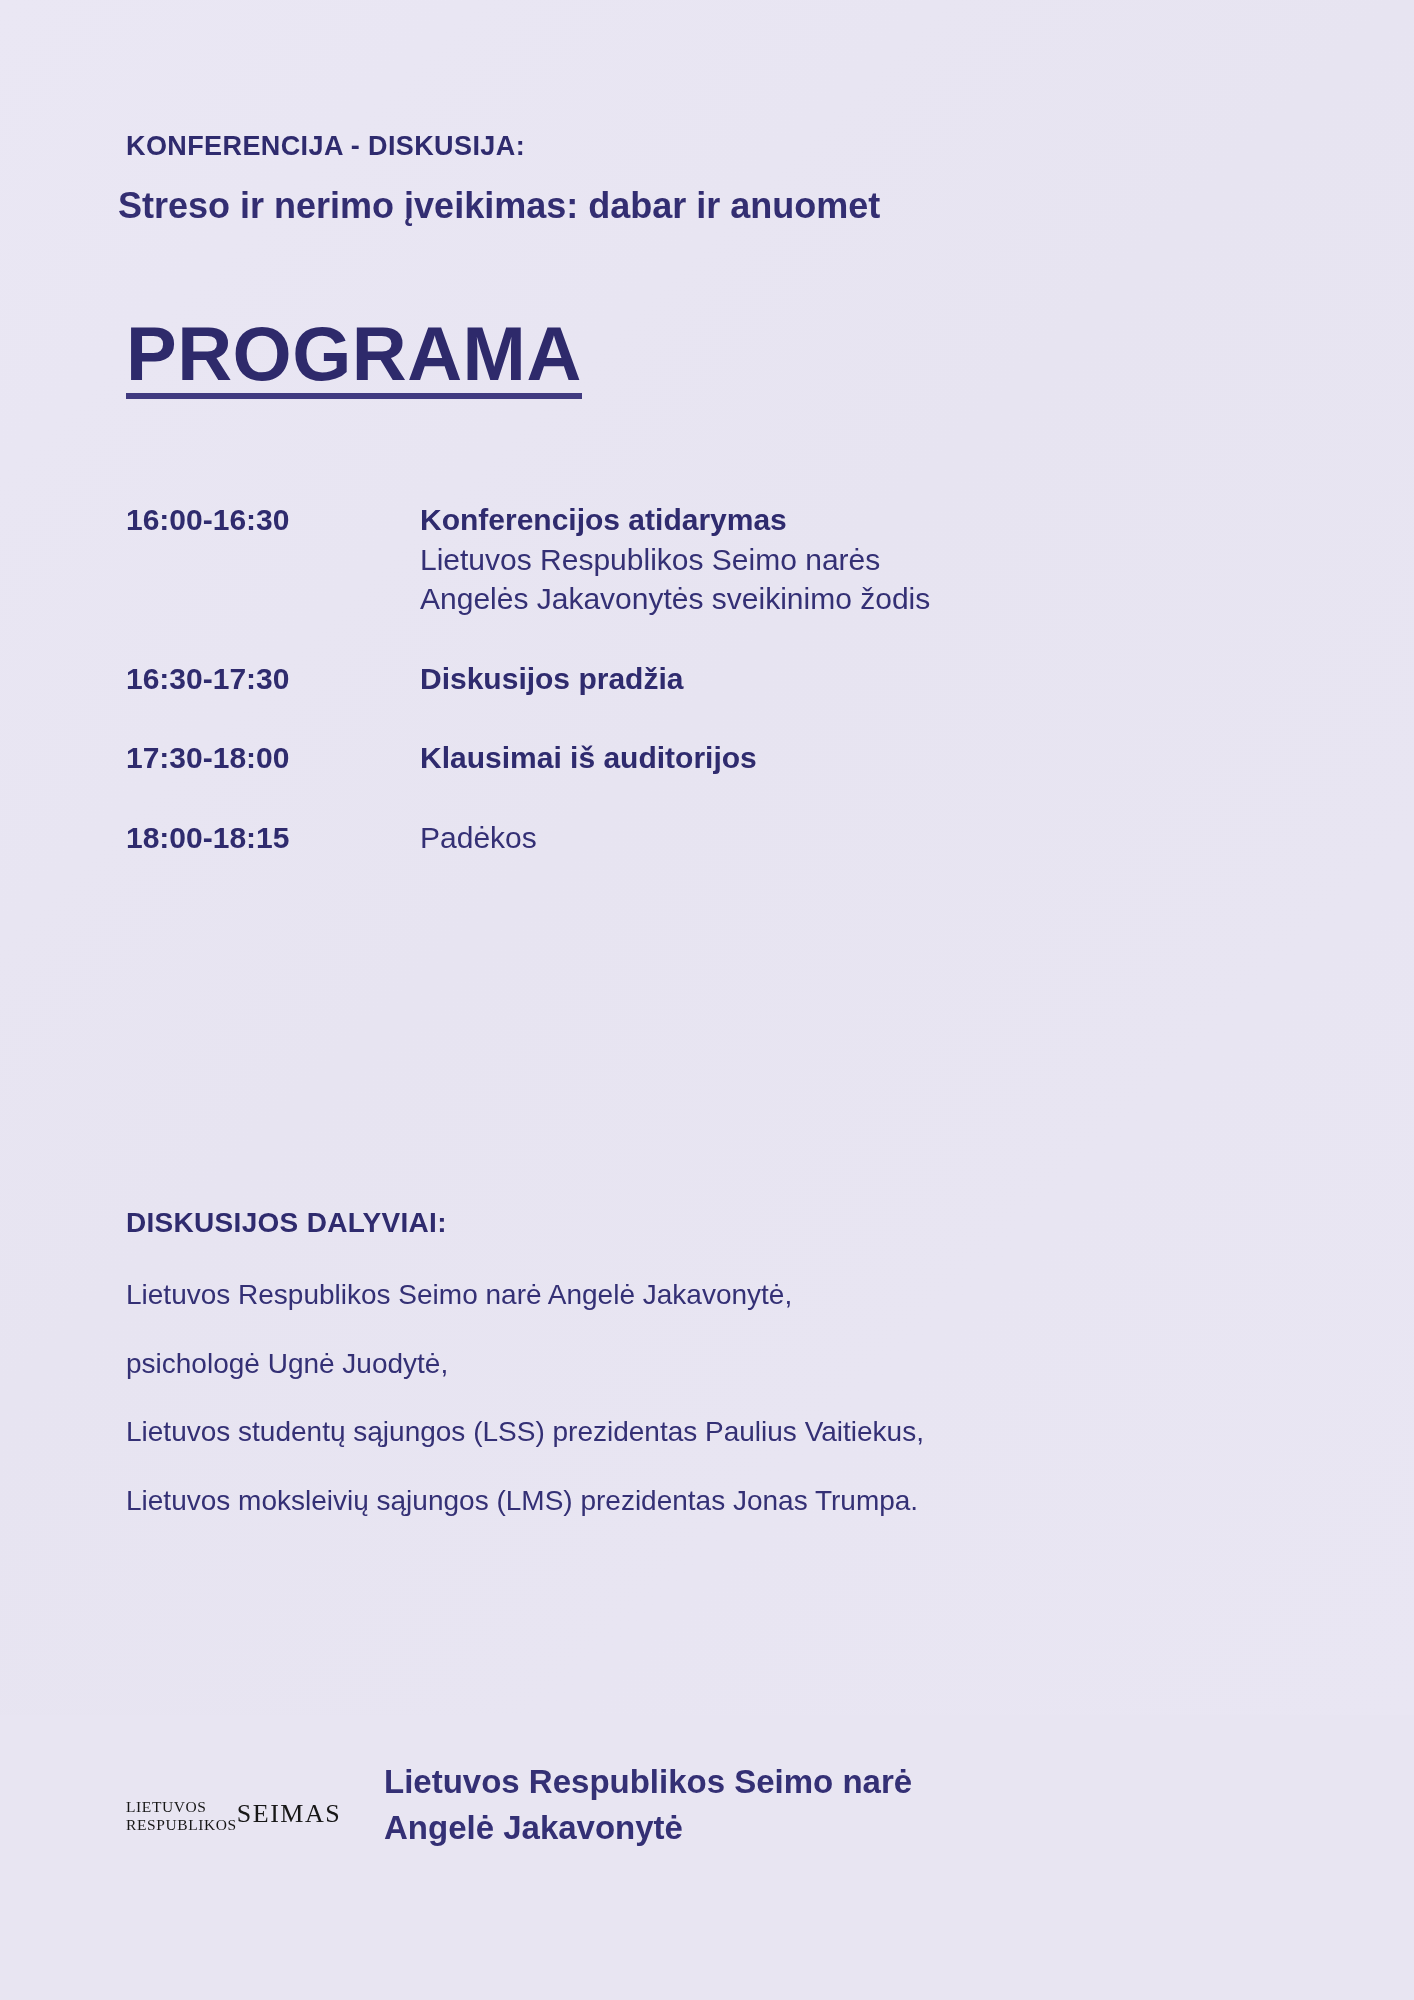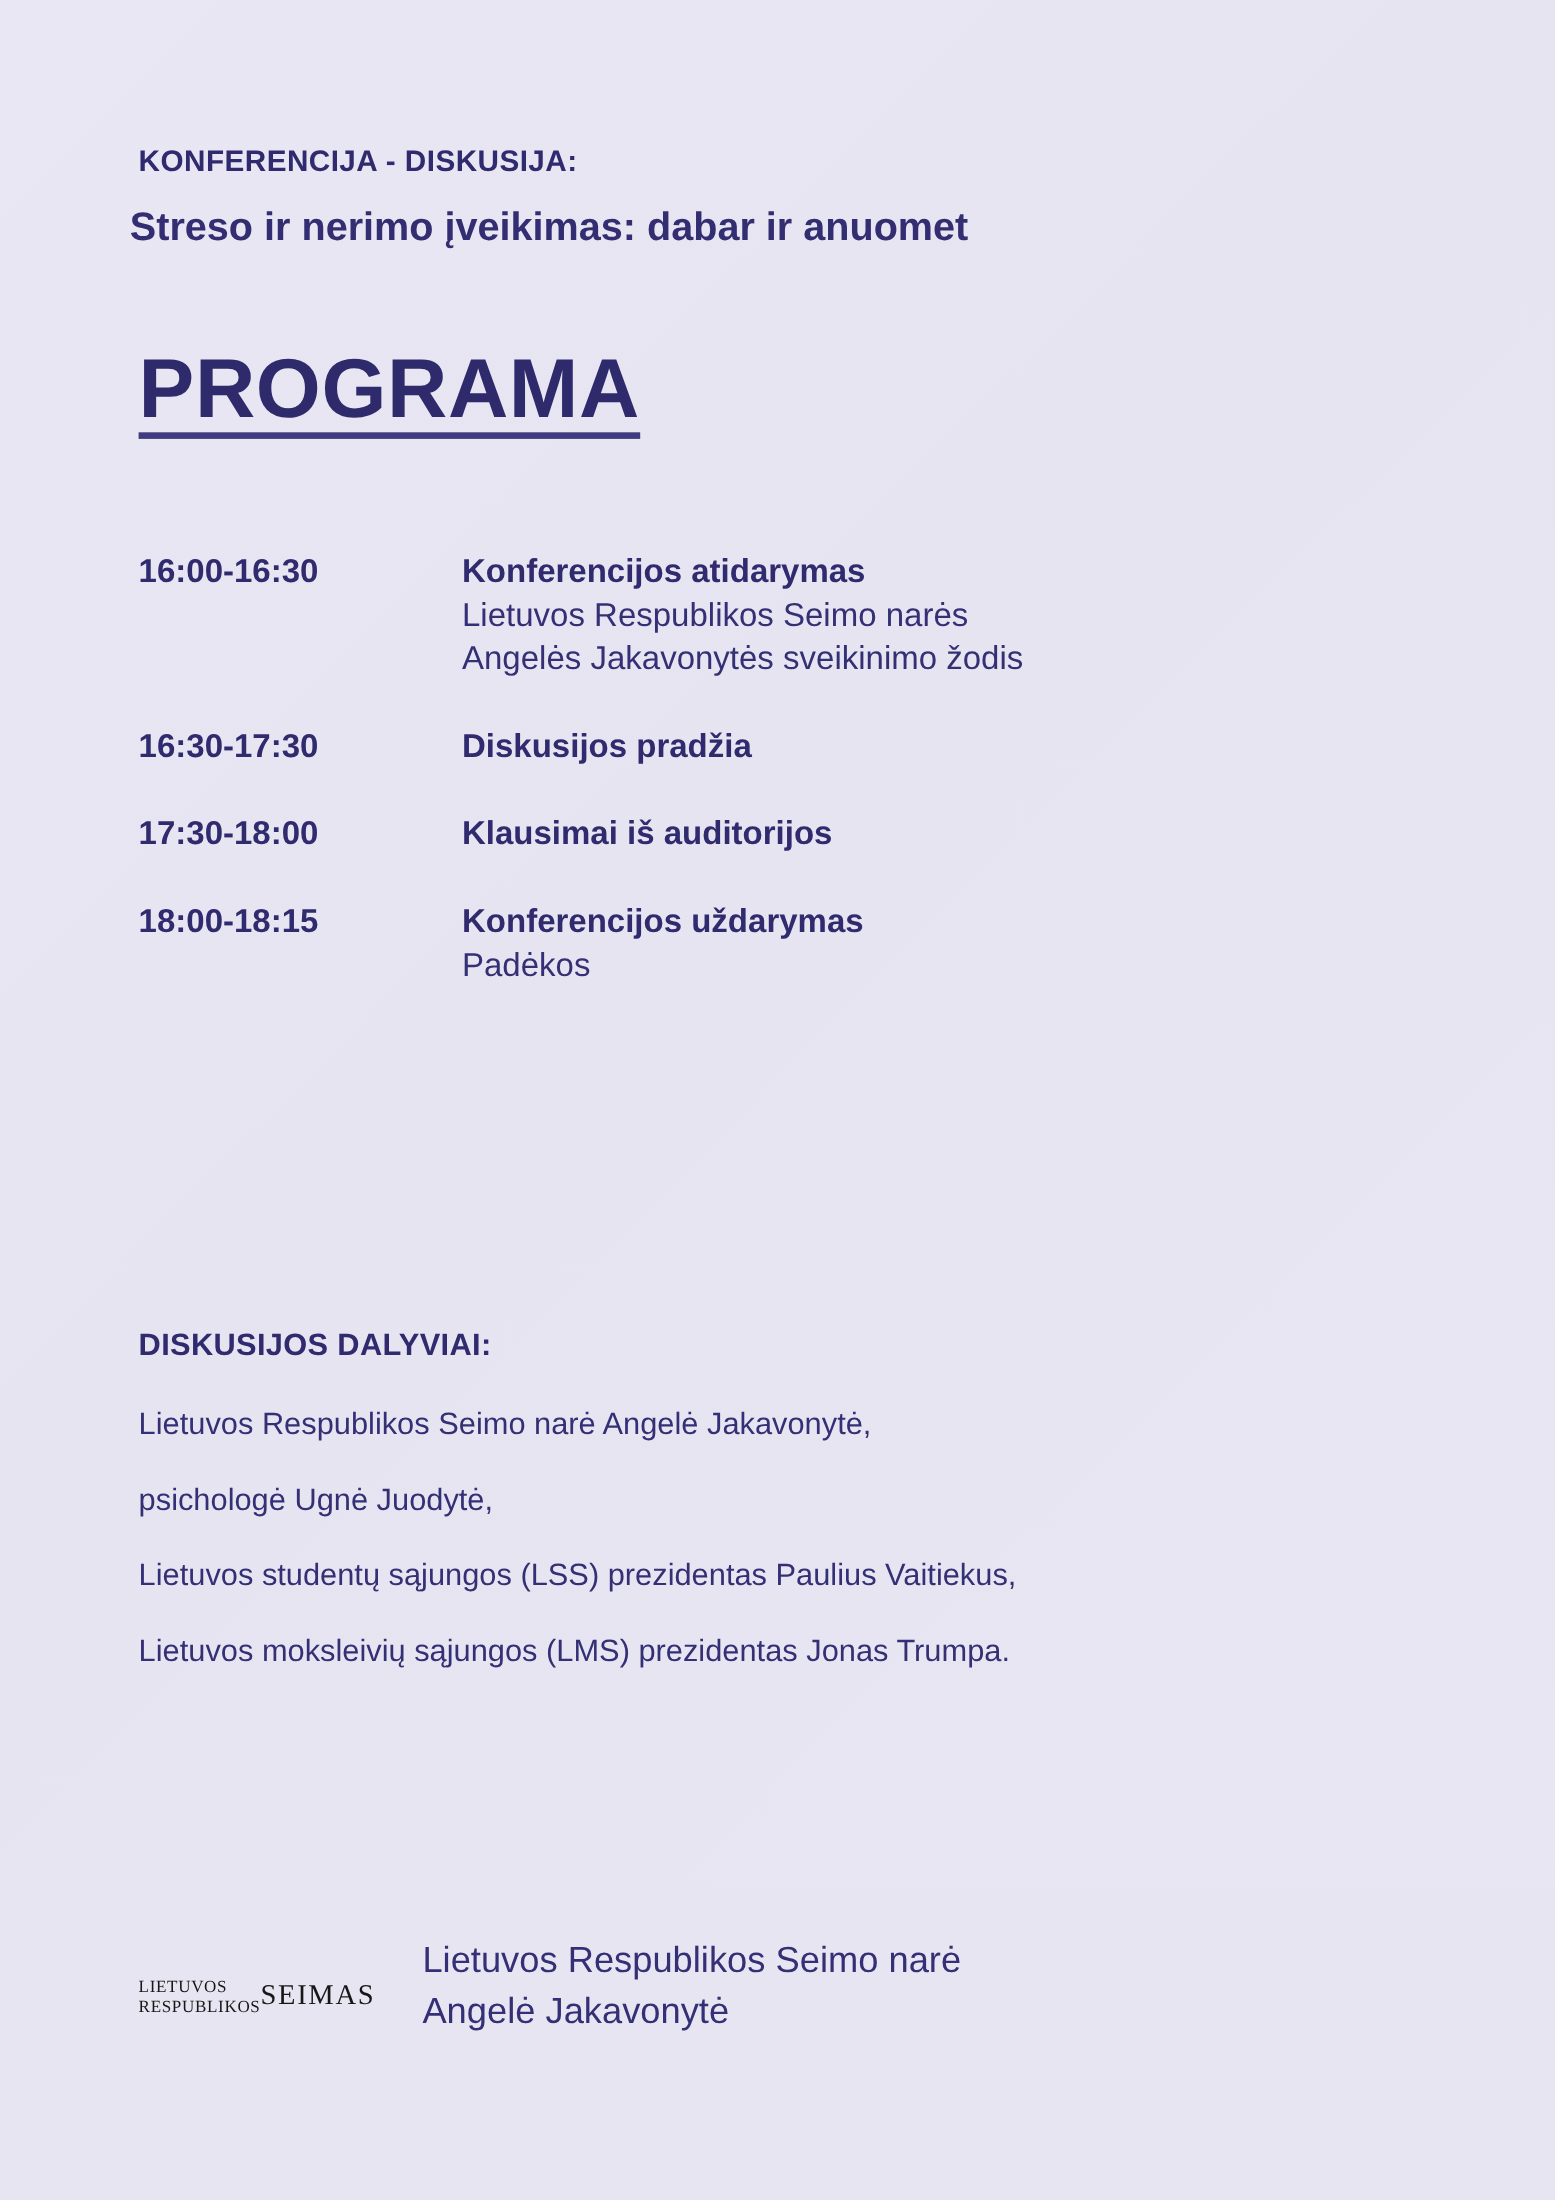--- a/index.html
+++ b/index.html
@@ -141,21 +141,21 @@
   }
   .logo-caption-2 {
     font-family: "Liberation Serif", serif;
     font-size: 26px;
     letter-spacing: 1.5px;
     color: #171717;
     line-height: 1.05;
   }
   .signature {
     font-size: 33px;
-    font-weight: 400;
+    font-weight: 700;
     color: #343075;
     line-height: 1.38;
     padding-bottom: 18px;
   }
 </style>
 </head>
 <body>
 
 <div class="page">
 
@@ -186,21 +186,20 @@
     <div class="sched-row">
       <div class="sched-time">17:30-18:00</div>
       <div class="sched-body">
         <div class="sched-title">Klausimai iš auditorijos</div>
       </div>
     </div>
 
     <div class="sched-row">
       <div class="sched-time">18:00-18:15</div>
       <div class="sched-body">
-        <div class="sched-title">Konferencijos uždarymas</div>
         <div class="sched-line">Padėkos</div>
       </div>
     </div>
 
   </div>
 
   <div class="participants">
     <div class="participants-heading">DISKUSIJOS DALYVIAI:</div>
     <div class="participant-line">Lietuvos Respublikos Seimo narė Angelė Jakavonytė,</div>
     <div class="participant-line">psichologė Ugnė Juodytė,</div>

